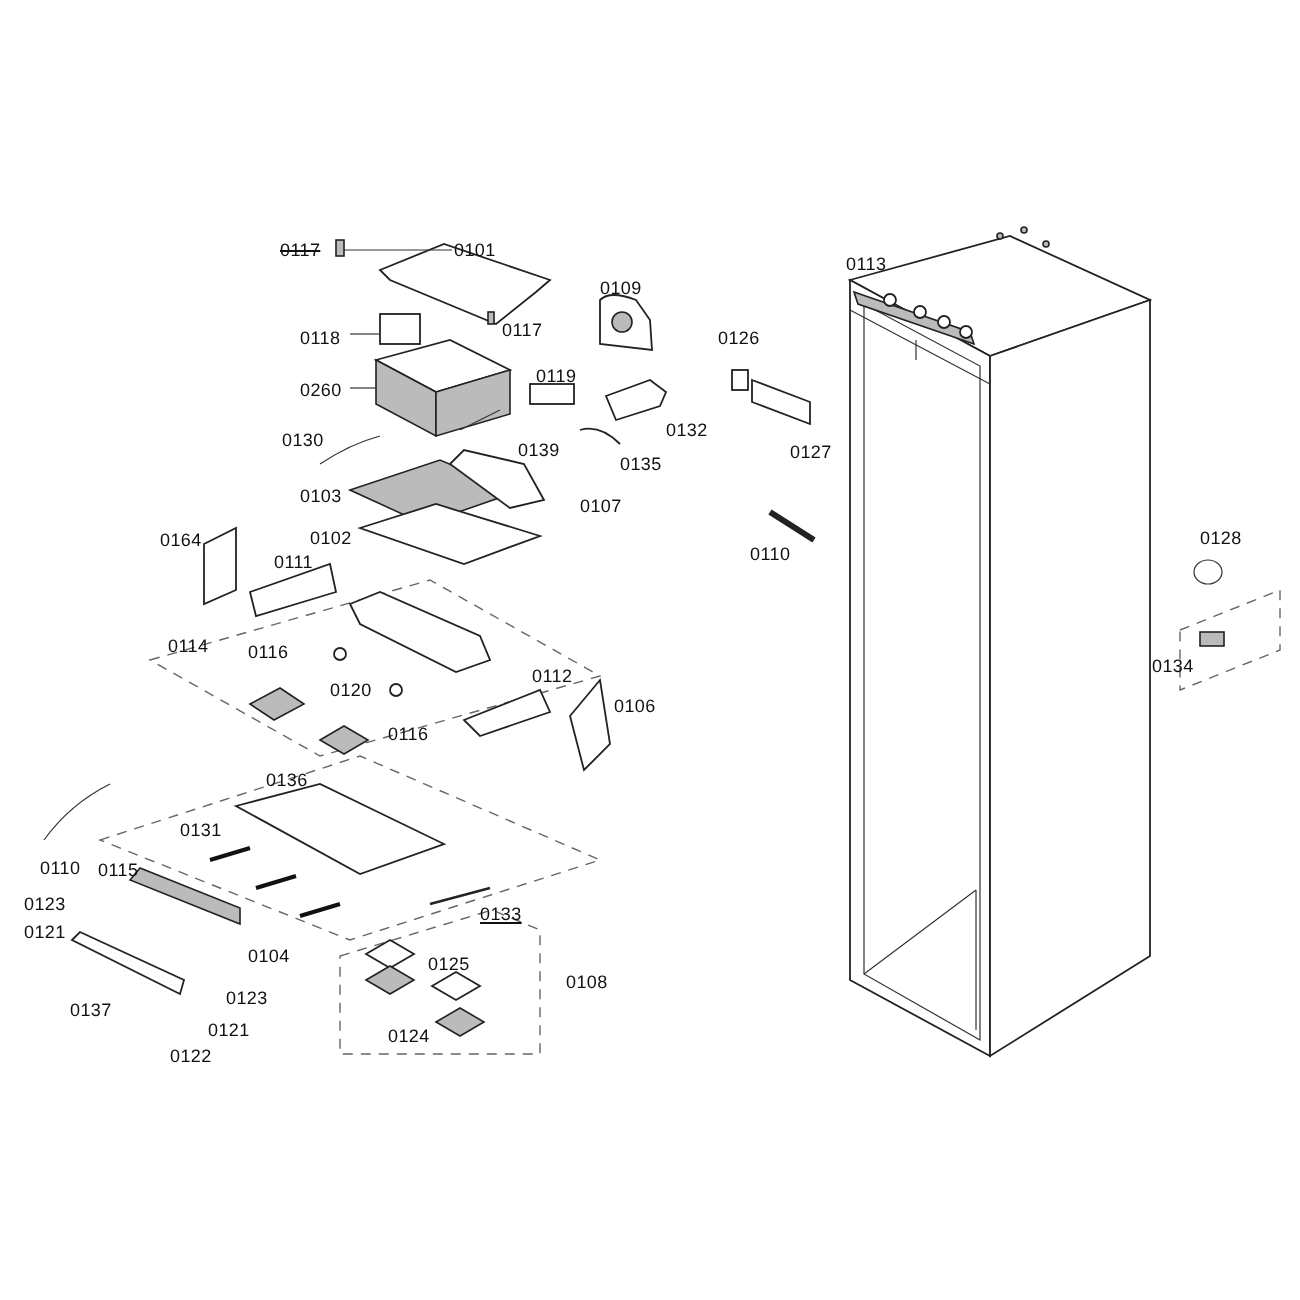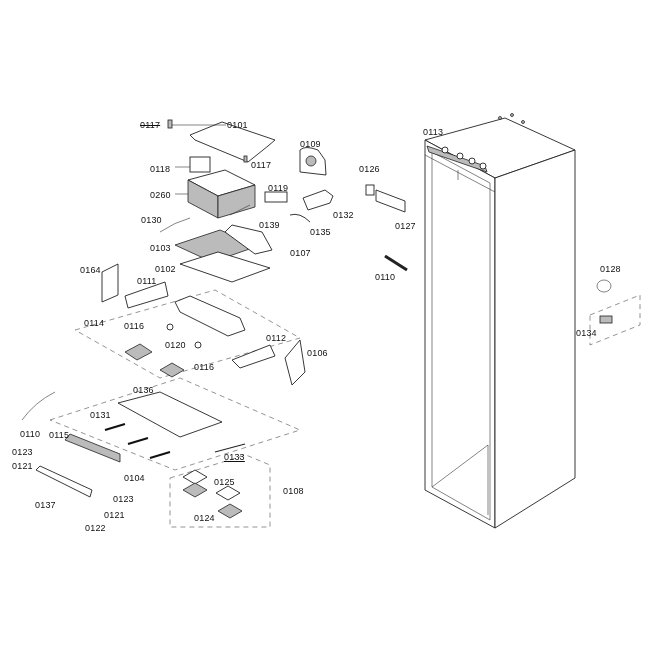--- a/index.html
+++ b/index.html
@@ -145,21 +145,21 @@
   <span class="lbl" style="left:576px;top:328px;">0134</span>
   <span class="lbl" style="left:266px;top:333px;">0112</span>
   <span class="lbl" style="left:165px;top:340px;">0120</span>
   <span class="lbl" style="left:307px;top:348px;">0106</span>
   <span class="lbl" style="left:194px;top:362px;">0116</span>
   <span class="lbl" style="left:133px;top:385px;">0136</span>
   <span class="lbl" style="left:20px;top:389px;margin-top:40px;">0110</span>
   <span class="lbl" style="left:90px;top:410px;">0131</span>
   <span class="lbl" style="left:49px;top:430px;">0115</span>
   <span class="lbl" style="left:12px;top:447px;">0123</span>
-  <span class="lbl" style="left:224px;top:452px;text-decoration:underline;">0133</span>
+  <span class="lbl" style="left:240px;top:452px;text-decoration:underline;">0133</span>
   <span class="lbl" style="left:12px;top:461px;">0121</span>
   <span class="lbl" style="left:124px;top:473px;">0104</span>
   <span class="lbl" style="left:214px;top:477px;">0125</span>
   <span class="lbl" style="left:283px;top:486px;">0108</span>
   <span class="lbl" style="left:35px;top:500px;">0137</span>
   <span class="lbl" style="left:113px;top:494px;">0123</span>
   <span class="lbl" style="left:104px;top:510px;">0121</span>
   <span class="lbl" style="left:194px;top:513px;">0124</span>
   <span class="lbl" style="left:85px;top:523px;">0122</span>
 </div>

